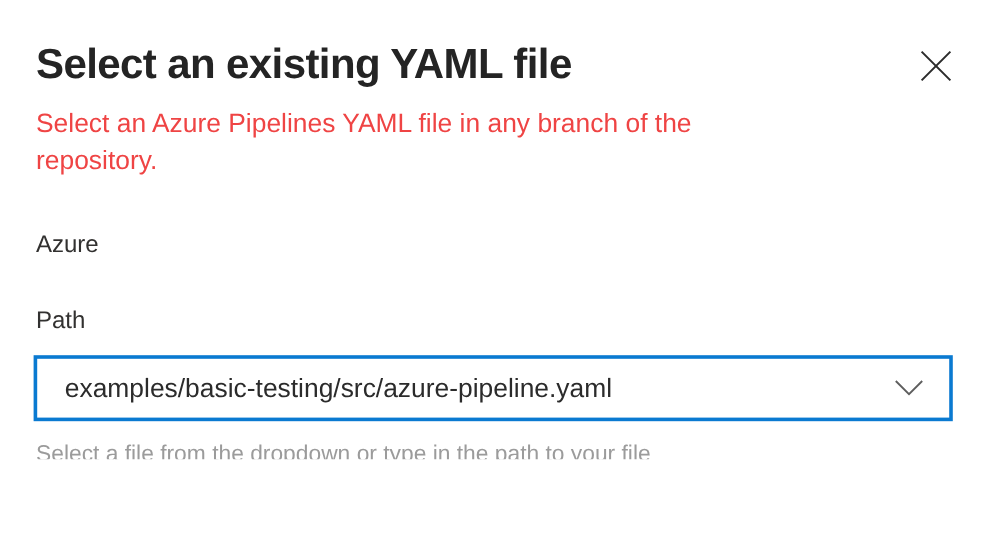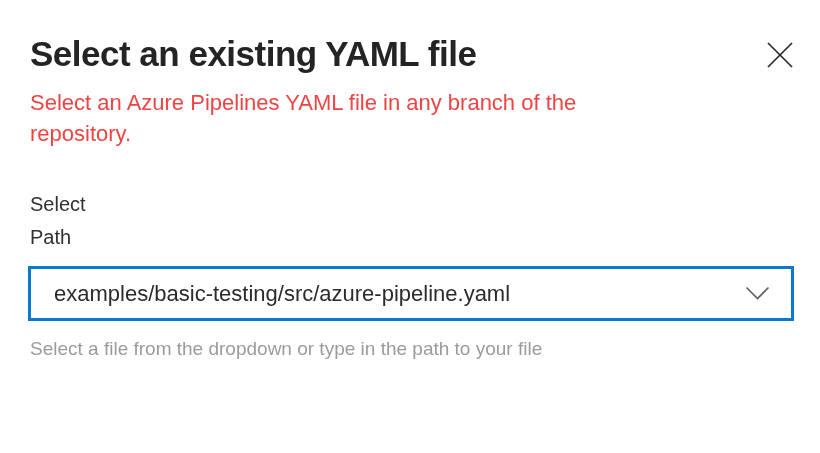--- a/index.html
+++ b/index.html
@@ -46,21 +46,21 @@
     line-height: 31px;
     color: #ef4444;
     max-width: 615px;
   }
   .field-label {
     font-size: 20px;
     color: #323130;
     line-height: 1.15;
   }
   .branch-label { margin-top: 44px; }
-  .path-label   { margin-top: 10px; }
+  .path-label   { margin-top: 40px; }
   .combo {
     box-sizing: border-box;
     height: 55px;
     margin-top: 17px;
     margin-right: 0px;
     width: 766px;
     background: #ffffff;
     display: flex;
     align-items: center;
     justify-content: space-between;
@@ -100,21 +100,21 @@
     <span style="display:flex;">
       <svg width="34" height="34" viewBox="0 0 34 34">
         <line x1="5" y1="5" x2="29" y2="29" stroke="#2b2b2b" stroke-width="1.7"></line>
         <line x1="29" y1="5" x2="5" y2="29" stroke="#2b2b2b" stroke-width="1.7"></line>
       </svg>
     </span>
   </button>
 
   <div class="subtitle">Select an Azure Pipelines YAML file in any branch of the repository.</div>
 
-  <div class="field-label branch-label">Select</div>
+  <div class="field-label branch-label">Azure</div>
 
 
   <div class="field-label path-label">Path</div>
 
   <div class="combo focused" role="combobox">
     <span class="combo-value">examples/basic-testing/src/azure-pipeline.yaml</span>
     <span class="combo-chevron">
       <svg width="25" height="15" viewBox="0 0 25 15">
         <polyline points="1.5,1.5 12.5,12.5 23.5,1.5" fill="none" stroke="#5f5f5f" stroke-width="1.6"></polyline>
       </svg>

